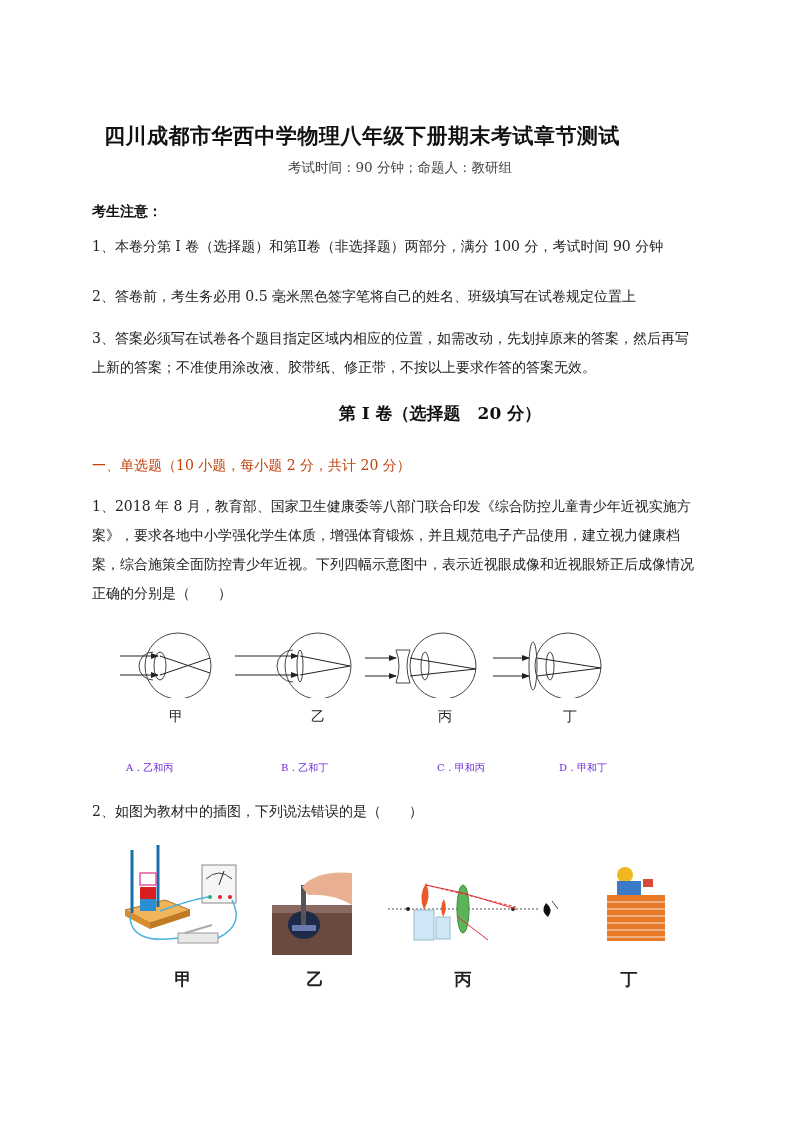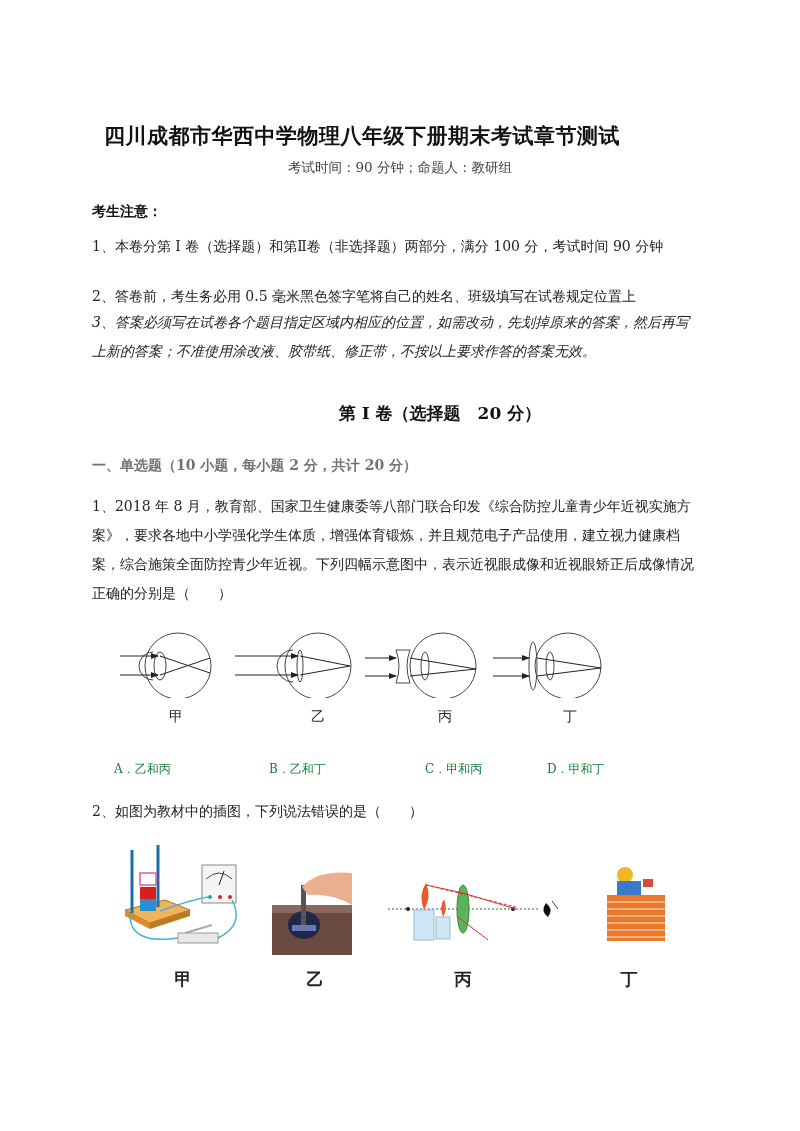--- a/index.html
+++ b/index.html
@@ -6,36 +6,36 @@
   body { width: 800px; height: 1131px; position: relative; overflow: hidden;
          font-family: "DejaVu Serif", "Liberation Serif", serif; color: #222; }
   .abs { position: absolute; }
   .title { top: 122px; left: 0; width: 724px; text-align: center;
            font-family: "DejaVu Sans", "Liberation Sans", sans-serif;
            font-weight: bold; font-size: 21px; color: #111; letter-spacing: 0.5px; }
   .subtitle { top: 159px; left: 0; width: 800px; text-align: center; font-size: 13.5px; color: #444; }
   .notice-head { top: 203px; left: 92px; font-size: 14px; font-weight: bold; color: #111; }
   .para { left: 92px; width: 620px; font-size: 14px; line-height: 29px; color: #222; }
   .section-title { top: 402px; left: 0; width: 800px; text-align: center; font-size: 17px; font-weight: bold; color: #111; margin-left: 40px; }
-  .part-head { top: 457px; left: 92px; font-size: 14px; font-weight: bold; color: #737373; }
+  .part-head { top: 457px; left: 92px; font-size: 14px; font-weight: normal; color: #c2410c; }
   .fig-label { font-family: "DejaVu Sans", "Liberation Sans", sans-serif; font-size: 14px; color: #222; text-align: center; width: 30px; }
   .fig-label.big { font-size: 17px; font-weight: bold; }
-  .option { top: 761px; font-size: 12px; color: #15803d; }
+  .option { top: 761px; font-size: 10px; color: #6d28d9; margin-left: 12px; }
   svg { display: block; }
 </style>
 </head>
 <body>
 
 <div class="abs title">四川成都市华西中学物理八年级下册期末考试章节测试</div>
 <div class="abs subtitle">考试时间：90 分钟；命题人：教研组</div>
 
 <div class="abs notice-head">考生注意：</div>
 <div class="abs para" style="top:232px;">1、本卷分第 I 卷（选择题）和第Ⅱ卷（非选择题）两部分，满分 100 分，考试时间 90 分钟</div>
 <div class="abs para" style="top:282px;">2、答卷前，考生务必用 0.5 毫米黑色签字笔将自己的姓名、班级填写在试卷规定位置上</div>
-<div class="abs para" style="top:308px; width:600px;font-style:italic;">3、答案必须写在试卷各个题目指定区域内相应的位置，如需改动，先划掉原来的答案，然后再写上新的答案；不准使用涂改液、胶带纸、修正带，不按以上要求作答的答案无效。</div>
+<div class="abs para" style="top:324px; width:600px;">3、答案必须写在试卷各个题目指定区域内相应的位置，如需改动，先划掉原来的答案，然后再写上新的答案；不准使用涂改液、胶带纸、修正带，不按以上要求作答的答案无效。</div>
 
 <div class="abs section-title">第 I 卷（选择题　20 分）</div>
 <div class="abs part-head">一、单选题（10 小题，每小题 2 分，共计 20 分）</div>
 
 <div class="abs para" style="top:492px; width:612px;">1、2018 年 8 月，教育部、国家卫生健康委等八部门联合印发《综合防控儿童青少年近视实施方案》，要求各地中小学强化学生体质，增强体育锻炼，并且规范电子产品使用，建立视力健康档案，综合施策全面防控青少年近视。下列四幅示意图中，表示近视眼成像和近视眼矫正后成像情况正确的分别是（　　）</div>
 
 <div class="abs" style="left:110px; top:628px;">
   <svg width="510" height="70" viewBox="0 0 510 70">
     <defs>
       <marker id="arr" markerWidth="8" markerHeight="6" refX="7" refY="3" orient="auto">

